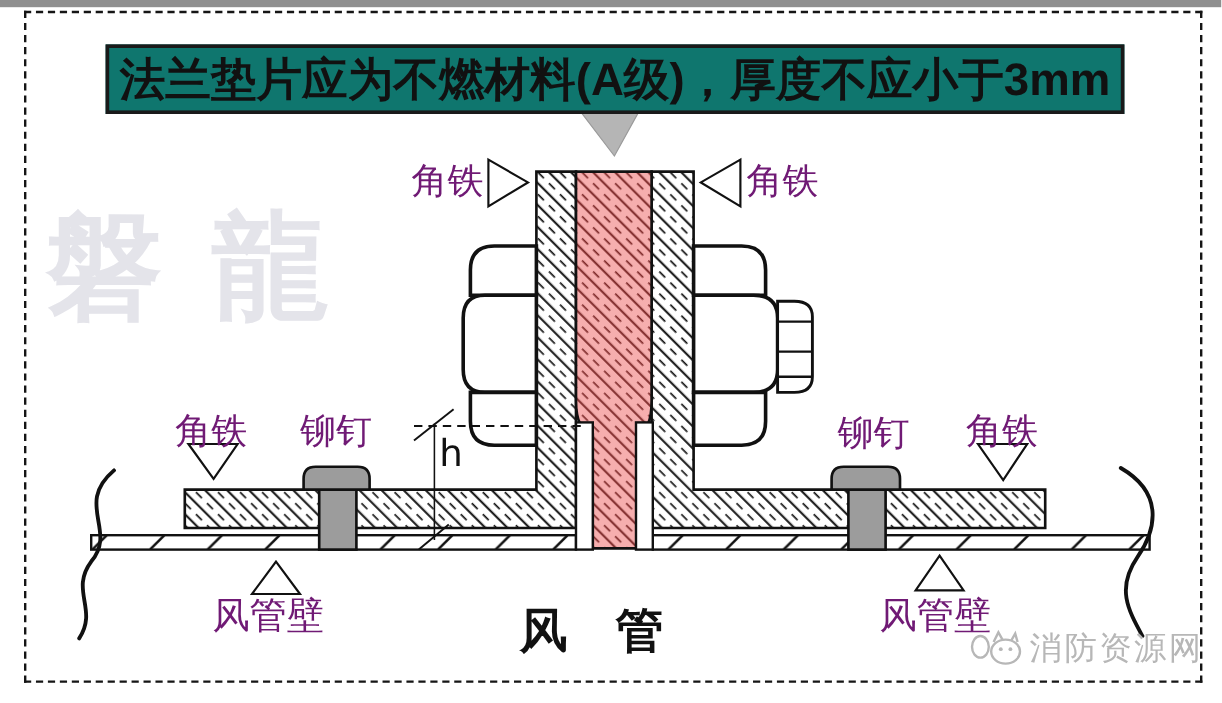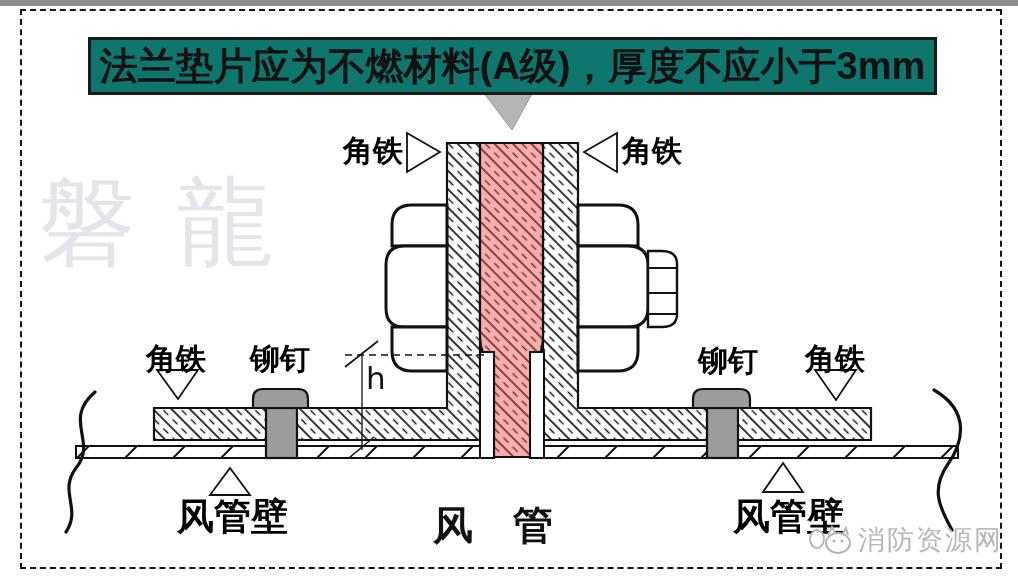--- a/index.html
+++ b/index.html
@@ -6,33 +6,33 @@
   #stage{
     position:relative;width:1018px;height:586px;background:#ffffff;overflow:hidden;
     font-family:"Liberation Sans",sans-serif;
   }
   .topbar{position:absolute;left:0;top:0;width:1018px;height:6px;background:#8f8f8f;}
   .frame{
     position:absolute;left:20px;top:9px;width:978px;height:556px;
     border:2px dashed #151515;
   }
   .watermark{
-    position:absolute;left:38px;top:158px;font-size:98px;font-weight:400;
+    position:absolute;left:38px;top:158px;font-size:98px;font-weight:700;
     letter-spacing:40px;color:#e4e4ea;white-space:nowrap;user-select:none;
   }
   .banner{
     position:absolute;left:88px;top:37px;width:843px;height:52px;
     background:#0f766e;border:3px solid #1a1a1a;
     display:flex;align-items:center;justify-content:center;
     font-size:38px;font-weight:700;color:#111;white-space:nowrap;
   }
   .svgwrap{position:absolute;left:0;top:0;width:1018px;height:586px;}
-  .lbl{position:absolute;color:#000000;font-weight:700;white-space:nowrap;}
+  .lbl{position:absolute;color:#701a75;font-weight:400;white-space:nowrap;}
   .lbl-30{font-size:30px;}
-  .lbl-31{font-size:37px;}
+  .lbl-31{font-size:31px;}
   .title-duct{
     position:absolute;left:433px;top:498px;font-size:40px;font-weight:700;
     color:#111;white-space:nowrap;
   }
   .h-label{
     position:absolute;left:366px;top:360px;font-size:31px;font-weight:400;
     color:#111;font-family:"DejaVu Sans",sans-serif;
   }
   .logo{
     position:absolute;left:808px;top:522px;display:flex;align-items:center;

